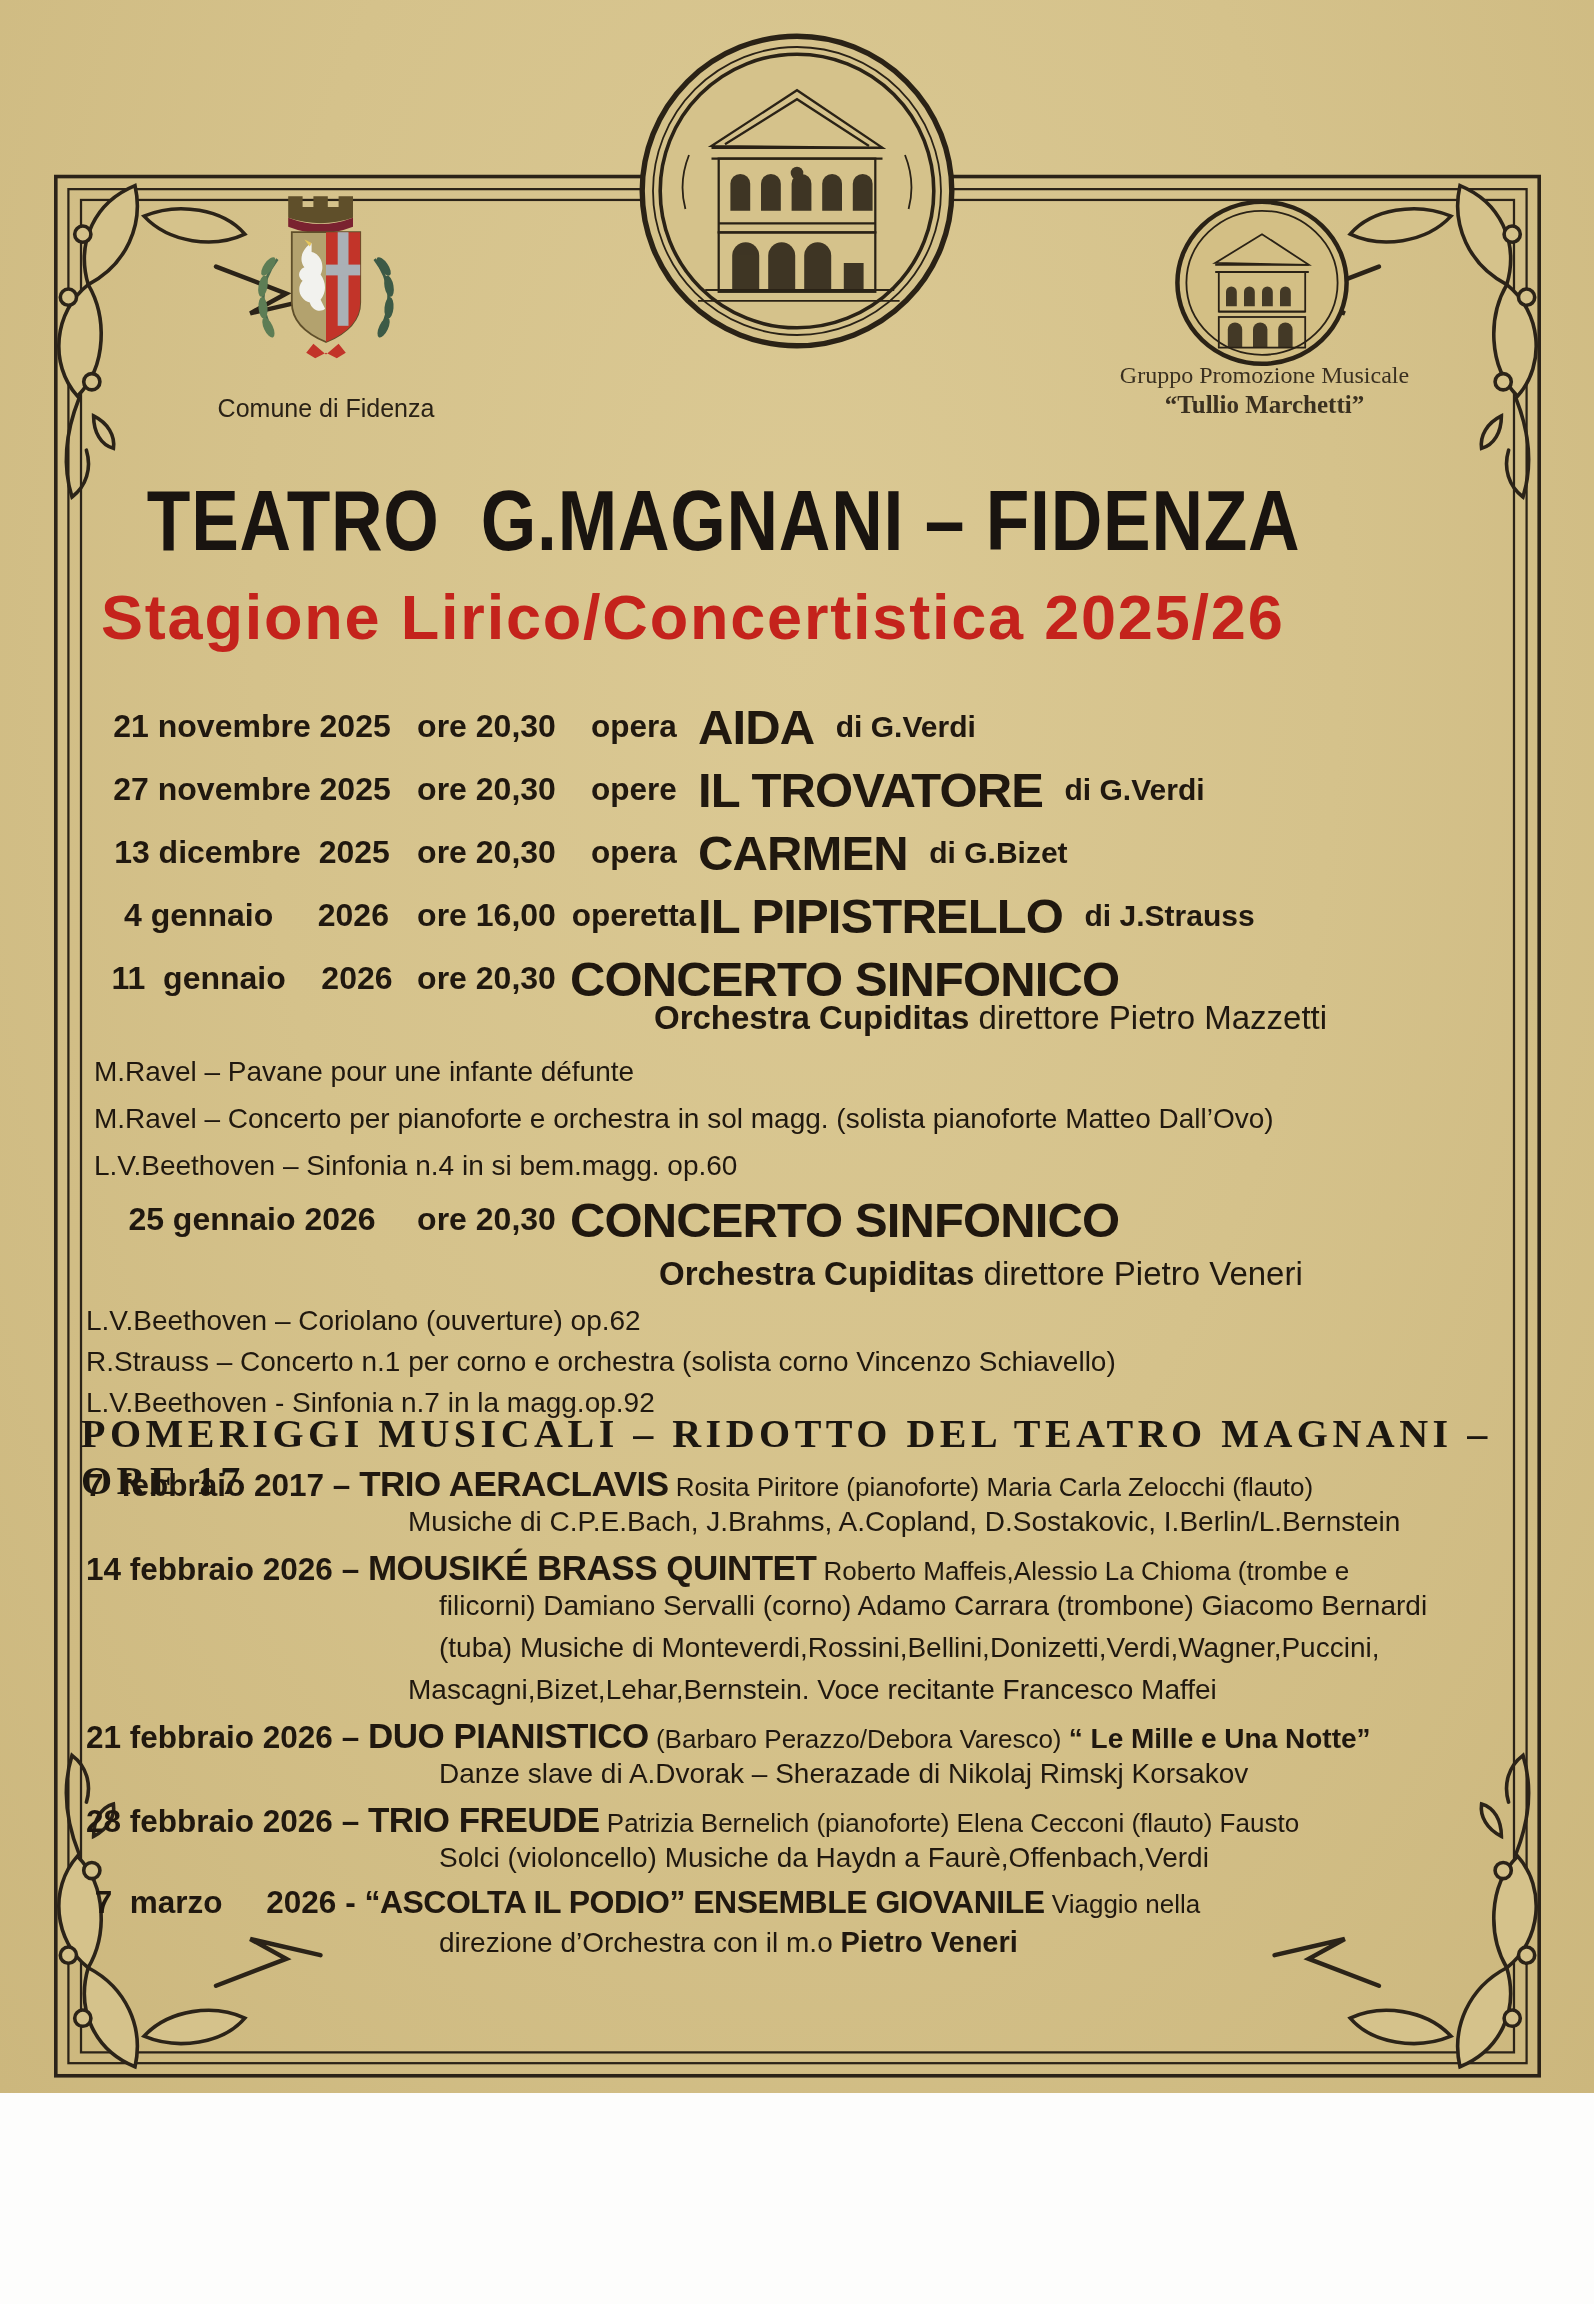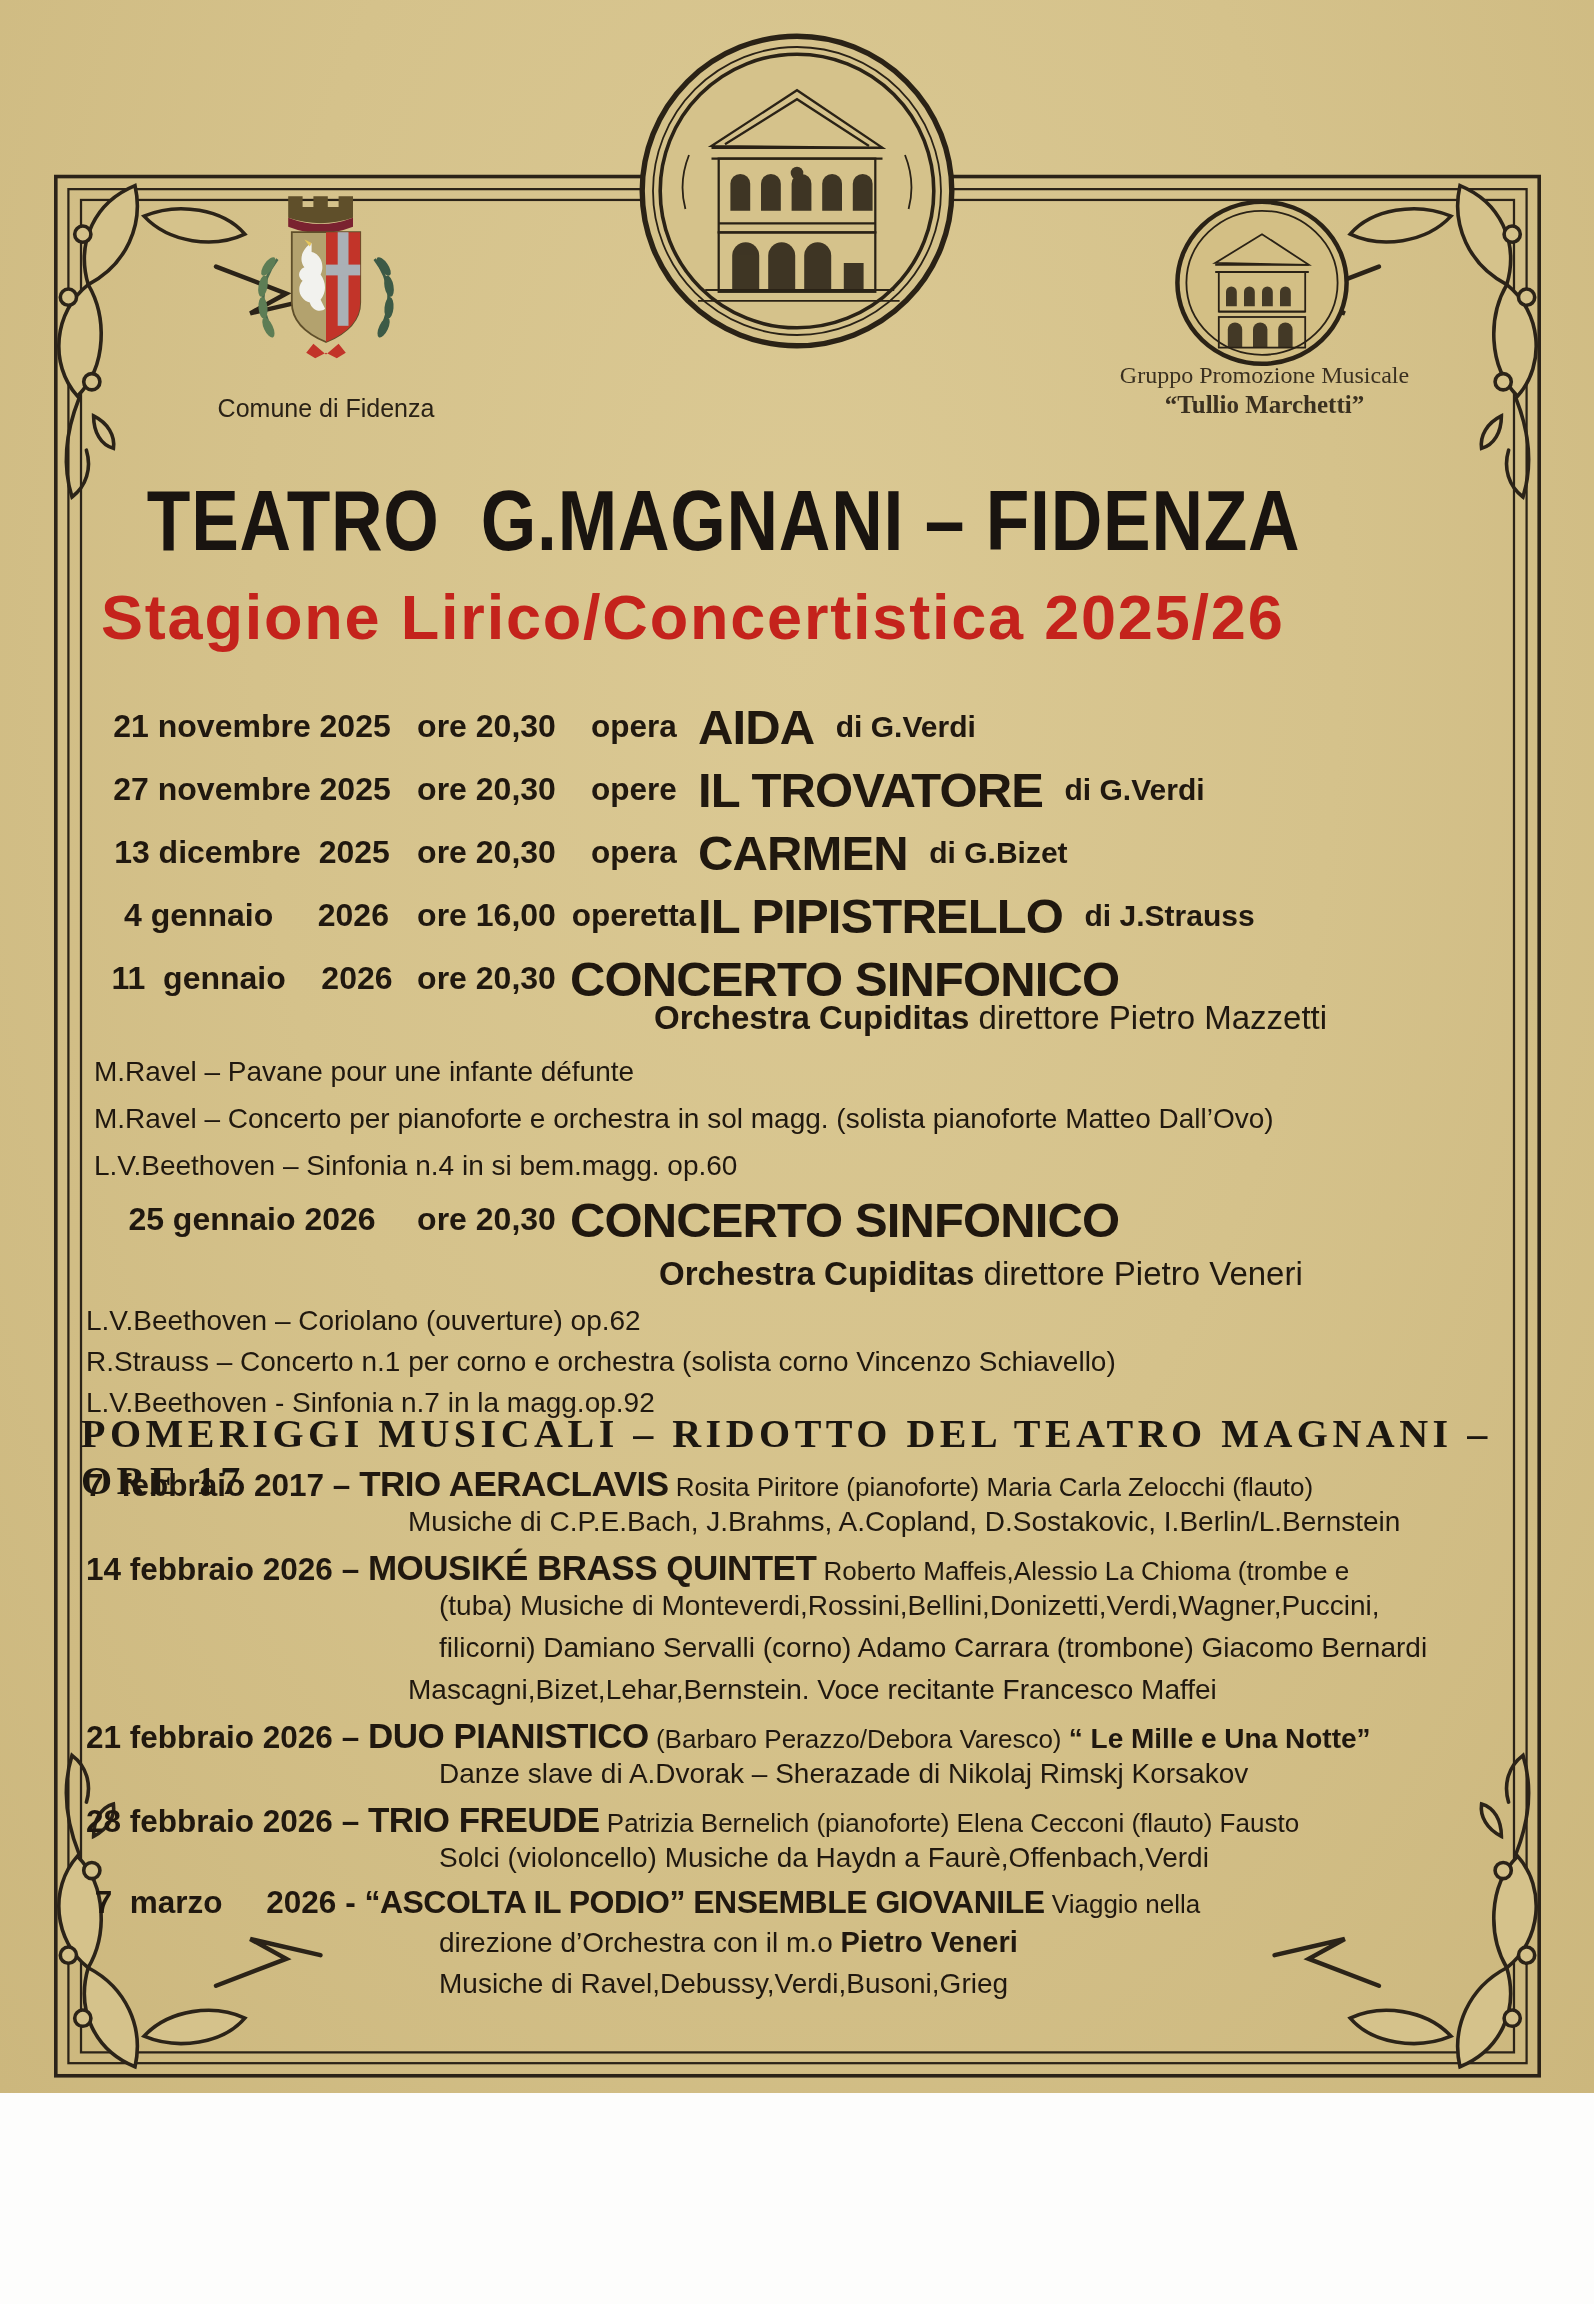--- a/index.html
+++ b/index.html
@@ -245,22 +245,22 @@
           <span class="pe-name">TRIO AERACLAVIS</span>
           <span class="pe-tail"> Rosita Piritore (pianoforte) Maria Carla Zelocchi (flauto)</span>
       </div>
       <div class="ln cont first">Musiche di C.P.E.Bach, J.Brahms, A.Copland, D.Sostakovic, I.Berlin/L.Bernstein</div>
 
       <div class="ln">
         <span class="pe-date">14 febbraio 2026 – </span>
           <span class="pe-name">MOUSIKÉ BRASS QUINTET</span>
           <span class="pe-tail"> Roberto Maffeis,Alessio La Chioma (trombe e</span>
       </div>
+      <div class="ln cont">filicorni) Damiano Servalli (corno) Adamo Carrara (trombone) Giacomo Bernardi</div>
       <div class="ln cont">(tuba) Musiche di Monteverdi,Rossini,Bellini,Donizetti,Verdi,Wagner,Puccini,</div>
-      <div class="ln cont">filicorni) Damiano Servalli (corno) Adamo Carrara (trombone) Giacomo Bernardi</div>
       <div class="ln cont first">Mascagni,Bizet,Lehar,Bernstein. Voce recitante Francesco Maffei</div>
 
       <div class="ln">
         <span class="pe-date">21 febbraio 2026 – </span>
           <span class="pe-name">DUO PIANISTICO</span>
           <span class="pe-tail"> (Barbaro Perazzo/Debora Varesco) </span>
           <span class="pe-tail-b">“ Le Mille e Una Notte”</span>
       </div>
       <div class="ln cont">Danze slave di A.Dvorak – Sherazade di Nikolaj Rimskj Korsakov</div>
 
@@ -273,21 +273,20 @@
 
       <div class="ln">
         <span class="pe-date"> 7  marzo     2026 - </span>
           <span class="pe-name small">“ASCOLTA IL PODIO” ENSEMBLE GIOVANILE</span>
           <span class="pe-tail"> Viaggio nella</span>
       </div>
       <div class="ln cont">
         <span class="pre">direzione d’Orchestra con il m.o </span>
           <b>Pietro Veneri</b>
       </div>
-      <div class="ln cont">Musiche di Ravel,Debussy,Verdi,Busoni,Grieg</div>
     </div>
   </div>
 
   <div class="sponsors">
 
     
 
     
 
     

